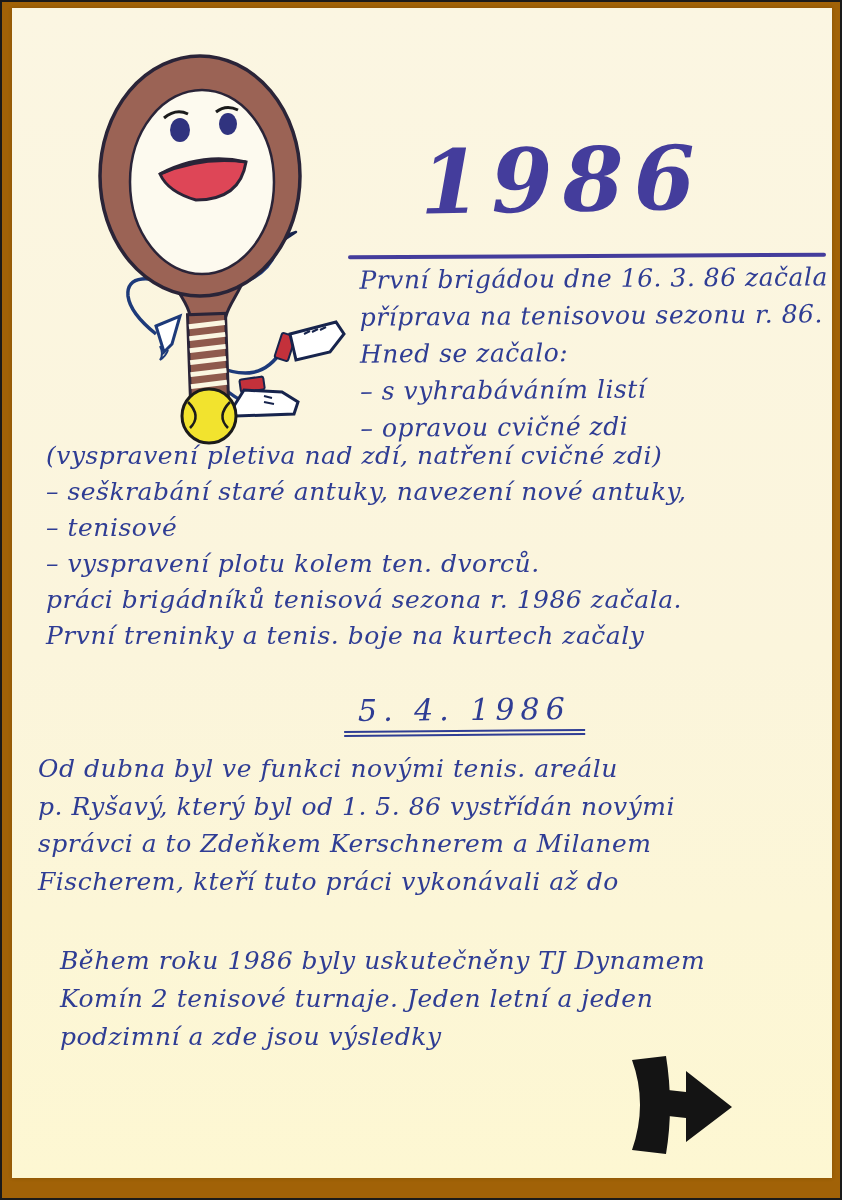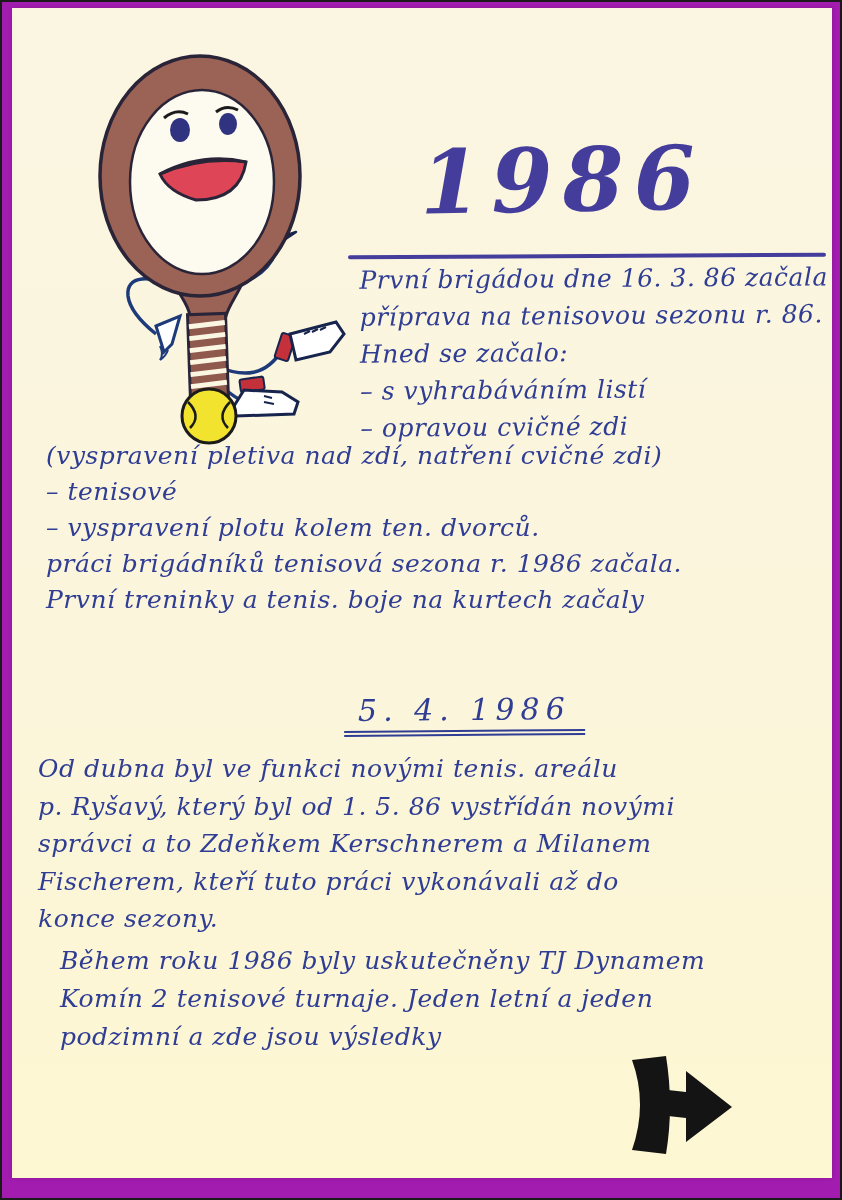--- a/index.html
+++ b/index.html
@@ -1,19 +1,19 @@
 <!DOCTYPE html>
 <html><head>
 <meta charset="utf-8">
 <style>
   html,body{margin:0;padding:0;}
   .stage{
     position:relative;
     width:842px;height:1200px;
-    background:#a21caf;
+    background:#a16207;
     border:2px solid #1a1a1a;
     box-sizing:border-box;
     overflow:hidden;
     font-family:"DejaVu Serif", serif;
   }
   .paper{
     position:absolute;
     left:10px;top:6px;width:820px;height:1170px;
     background:linear-gradient(180deg,#fbf6e2 0%, #fbf5dc 55%, #fdf7d2 100%);
     box-shadow:0 0 4px rgba(0,0,0,.18);
@@ -112,34 +112,34 @@
     <div class="hand blockA">
       <div class="ln">První brigádou dne 16. 3. 86 začala</div>
       <div class="ln">příprava na tenisovou sezonu r. 86.</div>
       <div class="ln">Hned se začalo:</div>
       <div class="ln">– s vyhrabáváním listí</div>
       <div class="ln">– opravou cvičné zdi</div>
     </div>
 
     <div class="hand blockB">
       <div class="ln">(vyspravení pletiva nad zdí, natření cvičné zdi)</div>
+      <div class="ln">– seškrabání staré antuky, navezení nové antuky,</div>
       <div class="ln">– tenisové</div>
       <div class="ln">– vyspravení plotu kolem ten. dvorců.</div>
       <div class="ln">práci brigádníků tenisová sezona r. 1986 začala.</div>
       <div class="ln">První treninky a tenis. boje na kurtech začaly</div>
     </div>
 
     <div class="date-heading">5. 4. 1986</div>
 
     <div class="hand blockC">
       <div class="ln">Od dubna byl ve funkci novými tenis. areálu</div>
       <div class="ln">p. Ryšavý, který byl od 1. 5. 86 vystřídán novými</div>
       <div class="ln">správci a to Zdeňkem Kerschnerem a Milanem</div>
       <div class="ln">Fischerem, kteří tuto práci vykonávali až do</div>
-      <div class="ln">konce sezony.</div>
     </div>
 
     <div class="hand blockD">
       <div class="ln">Během roku 1986 byly uskutečněny TJ Dynamem</div>
       <div class="ln">Komín 2 tenisové turnaje. Jeden letní a jeden</div>
       <div class="ln">podzimní a zde jsou výsledky</div>
     </div>
 
     <svg class="next-arrow" width="124" height="102" viewBox="0 0 124 102">
       <path d="M4,6 Q20,50 4,96 L38,100 Q46,52 38,2 Z" fill="#141414"></path>

